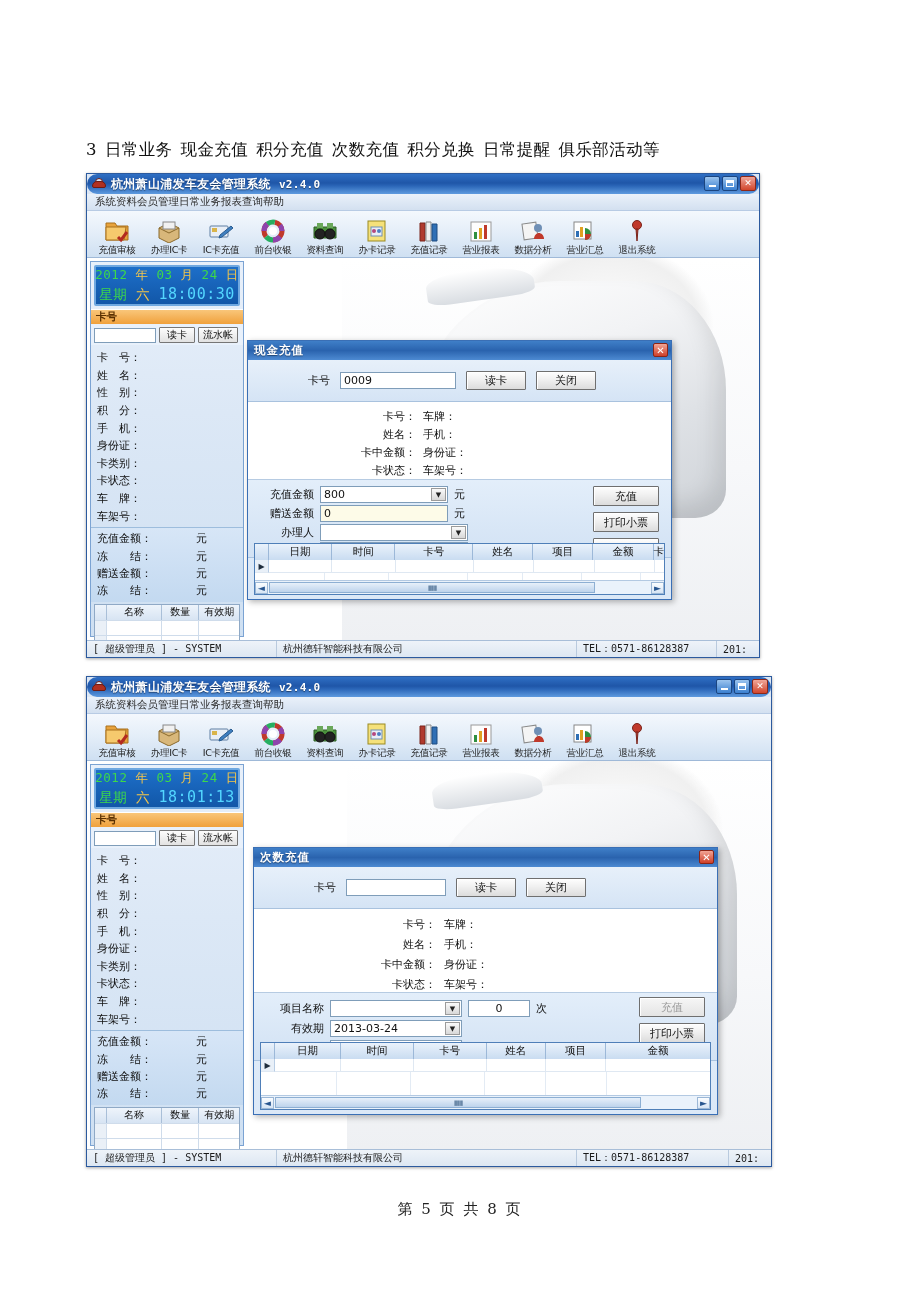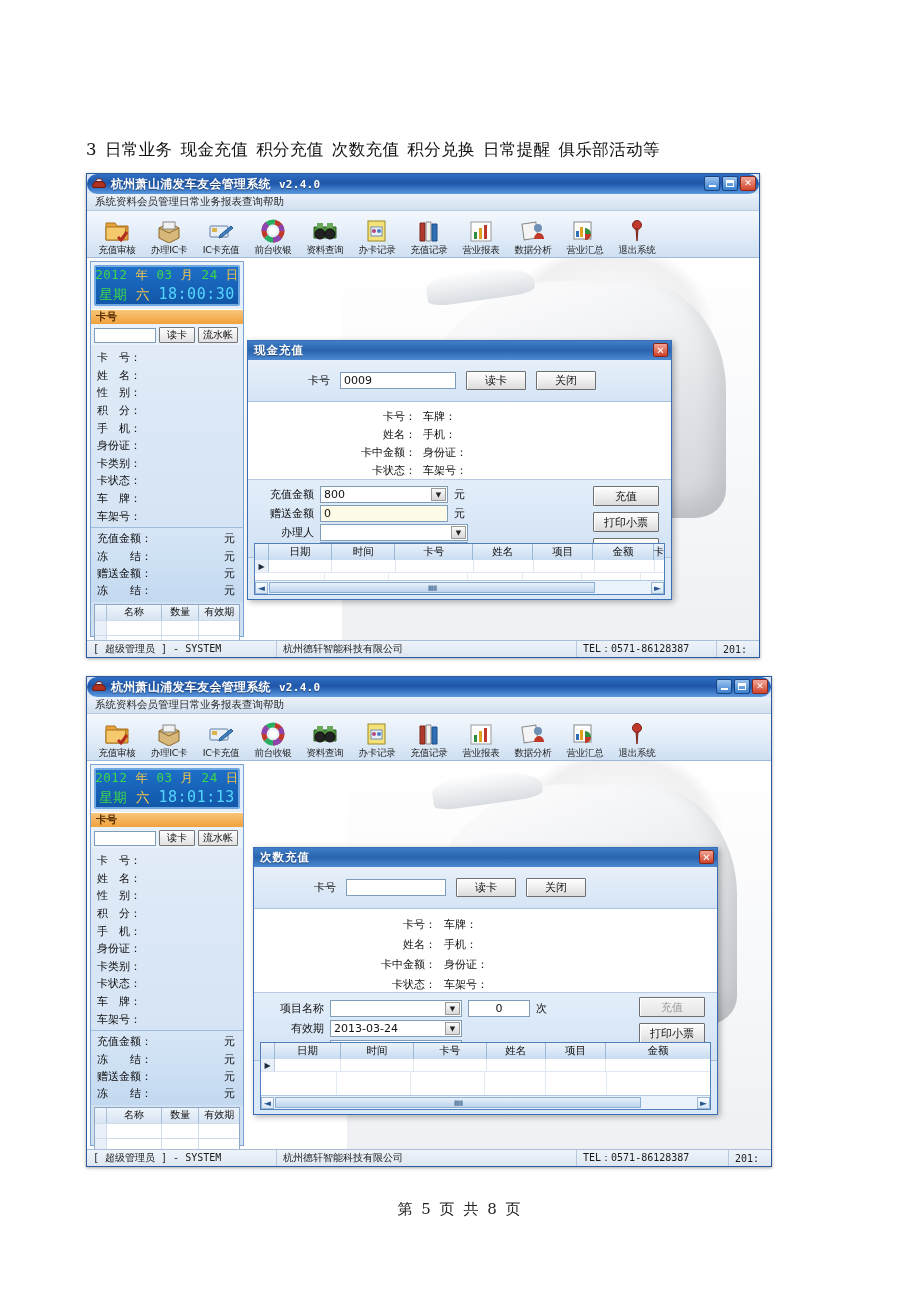--- a/index.html
+++ b/index.html
@@ -220,23 +220,23 @@
     padding-left:6px; white-space:nowrap;
   }
   .fieldlist .f .k { display:inline-block; }
 
   .moneylist {
     margin-top:2px; padding:2px 0;
     background:linear-gradient(180deg,#d7e6f7,#c3d9f0);
     border-top:1px solid #9dbddd;
   }
   .moneylist .m {
-    display:flex; justify-content:space-between; align-items:center;
+    display:flex; justify-content:flex-start; align-items:center;
     height:17.4px; font-size:11px; color:#101010;
-    font-family:"DejaVu Sans", sans-serif; padding:0 8px 0 6px; white-space:nowrap;
+    font-family:"DejaVu Sans", sans-serif; padding:0 8px 0 6px; white-space:nowrap;gap:44px;
   }
 
   .minitable { margin:2px 3px 0 3px; border:1px solid #8fa9c6; background:#fff; }
   .minitable .hdr { display:flex; background:linear-gradient(180deg,#eef4fb,#d7e4f3); height:15px; }
   .minitable .hdr div {
     font-size:10px; color:#111; font-family:"DejaVu Sans", sans-serif;
     display:flex; align-items:center; justify-content:center;
     border-right:1px solid #a9bfd8; height:100%;
   }
   .minitable .hdr .c0 { width:12px; }

